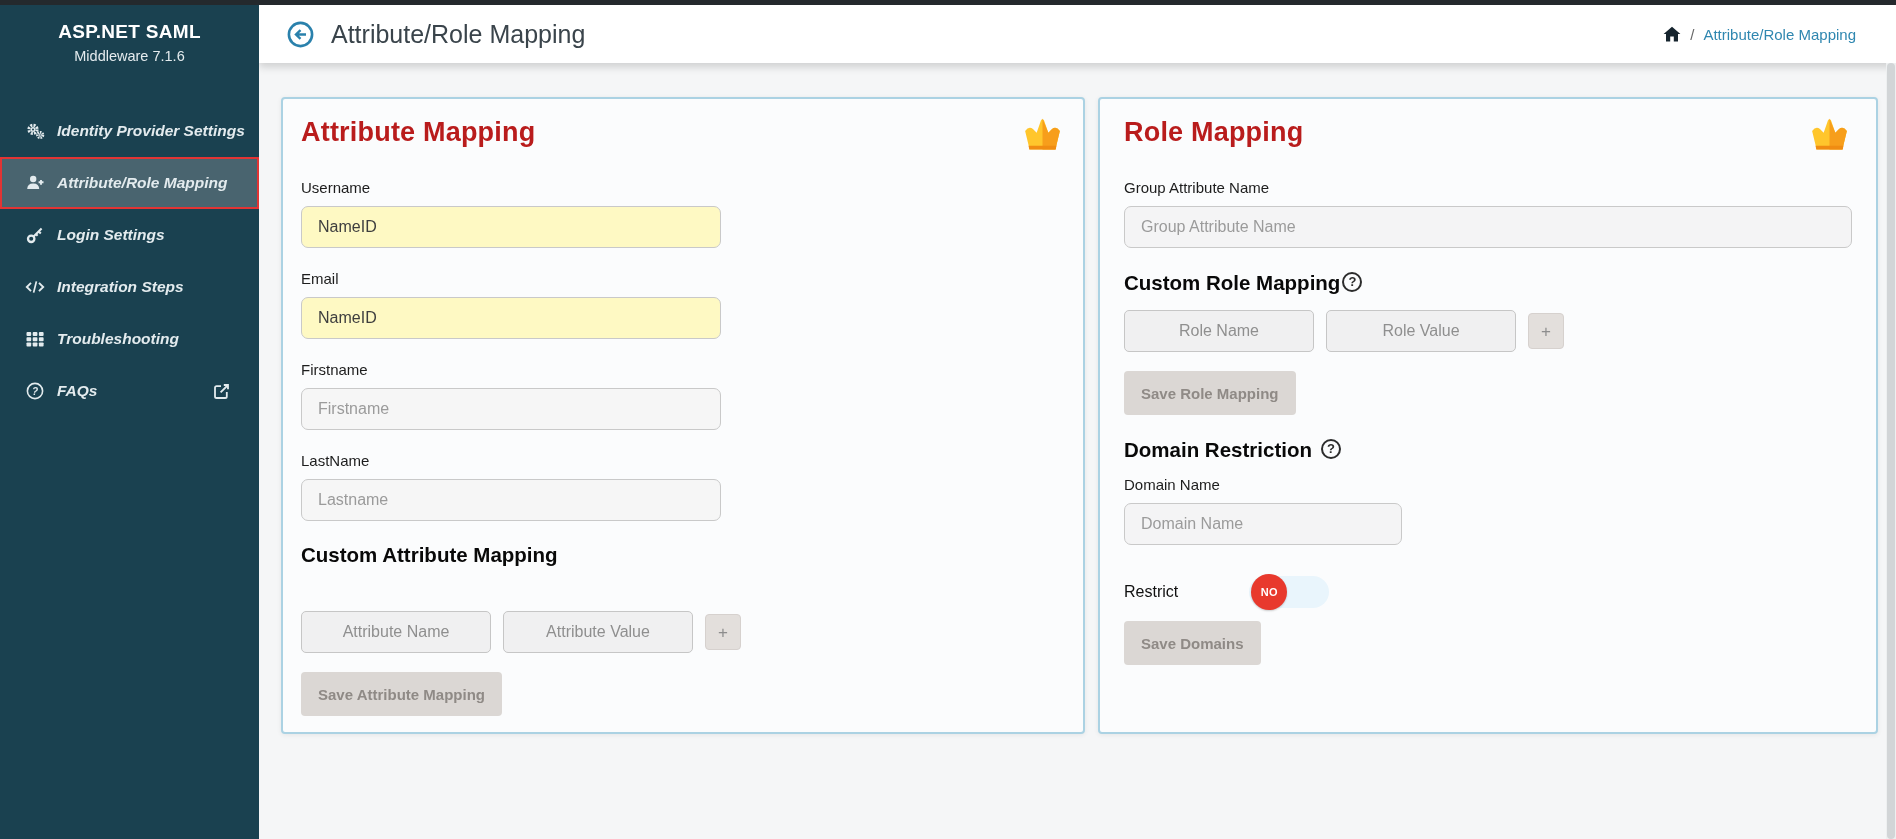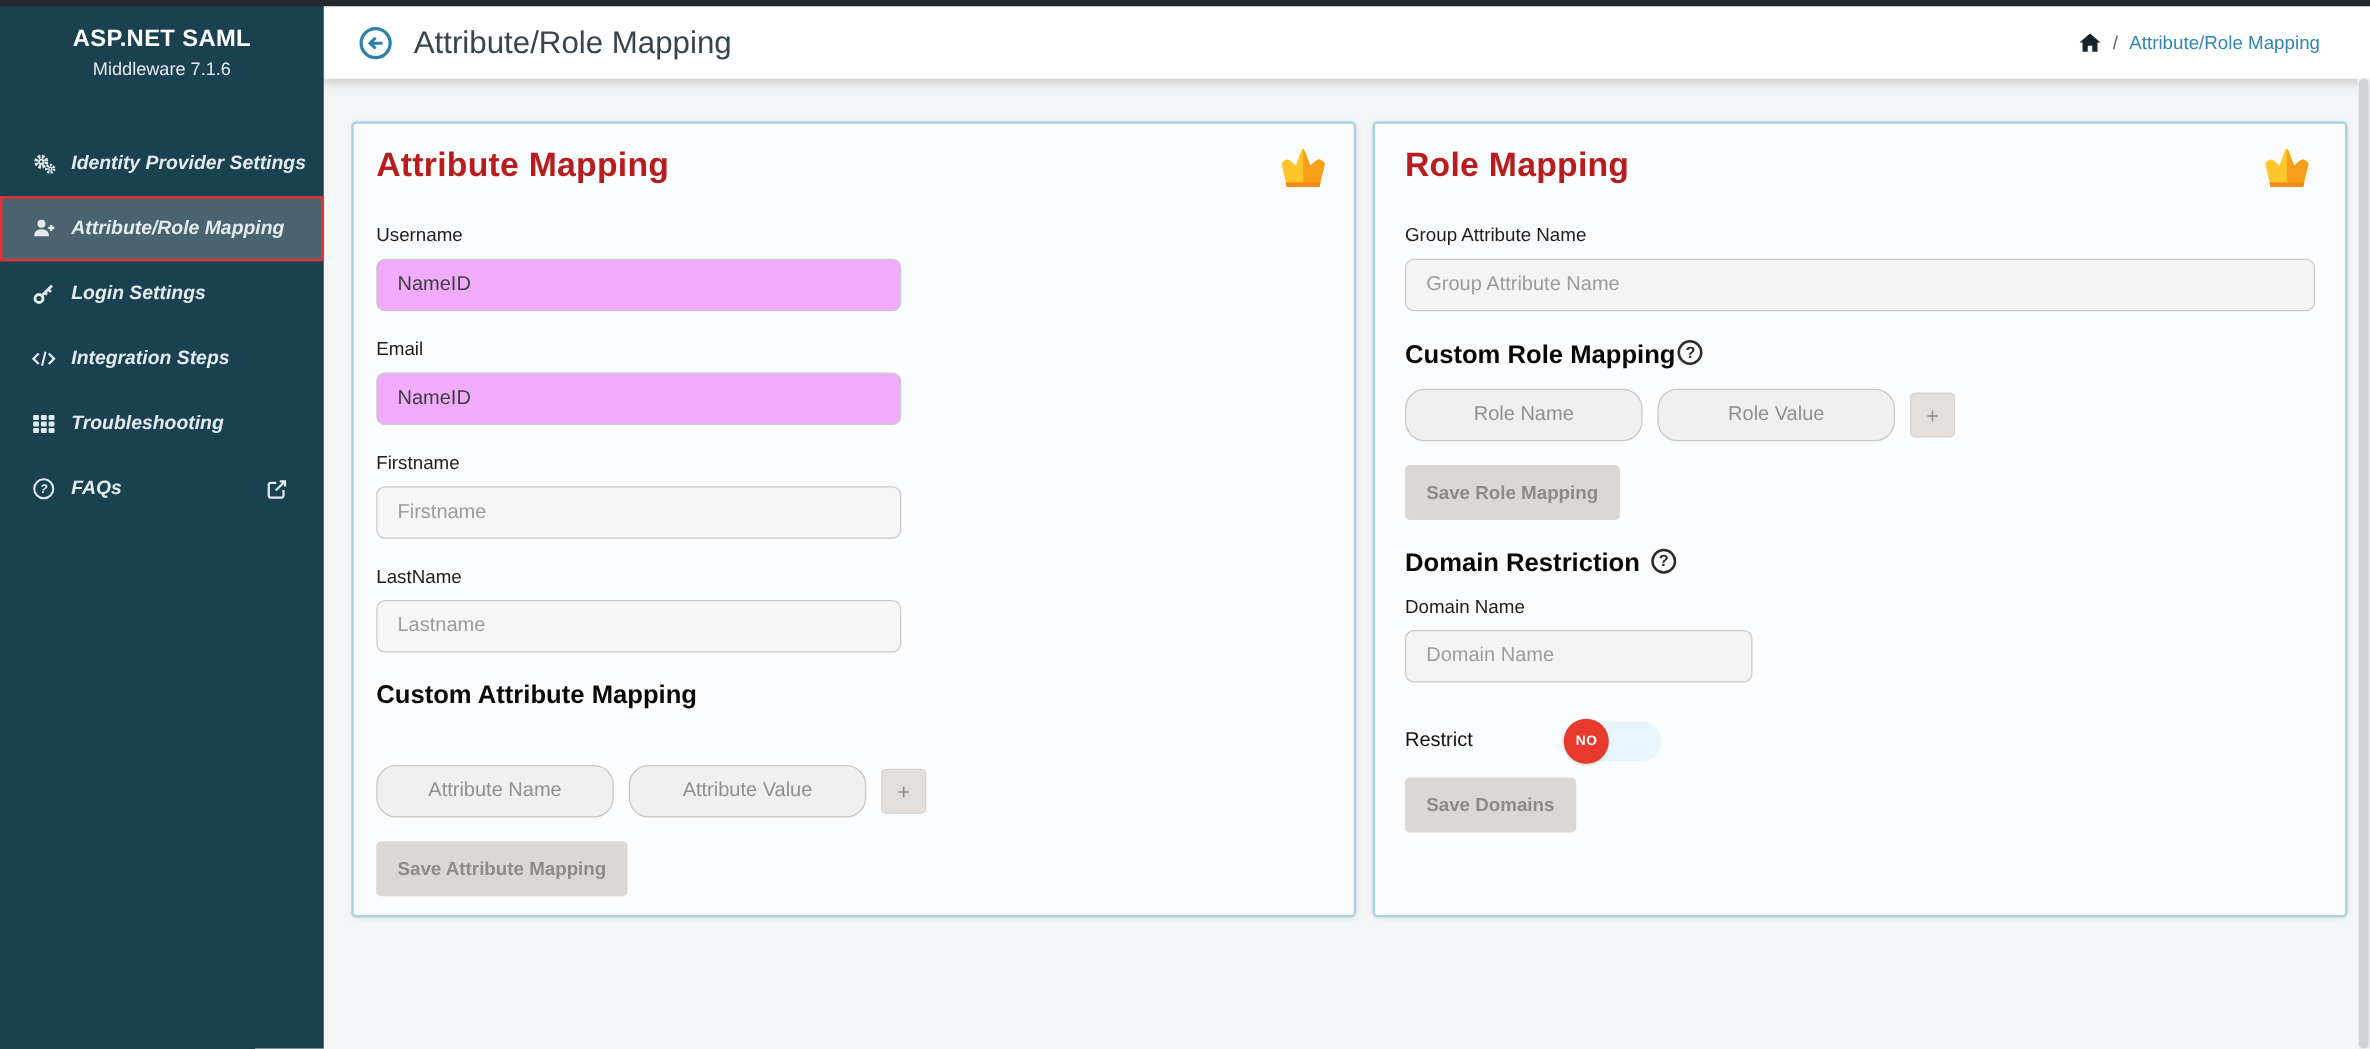--- a/index.html
+++ b/index.html
@@ -47,35 +47,35 @@
   .card1 { left:22px; width:804px; padding:16px 18px; }
   .card2 { left:839px; width:780px; padding:16px 24px; }
   .card-head { display:flex; justify-content:space-between; align-items:flex-start; margin-top:2px; }
   .card-head h1 { font-size:27px; font-weight:700; color:#b91c1c; margin:0; letter-spacing:.2px; }
 
   .fields { margin-top:21px; }
   .field { margin-bottom:22px; }
   .f-label { font-size:15px; color:#1d1d1d; margin-bottom:10px; line-height:17px; }
   .inp {
     display:block; height:42px; border:1px solid #c9c9c9; border-radius:7px;
-    font-size:16px; padding:0 16px; background:#f0abfc; color:#3e3e3e;
+    font-size:16px; padding:0 16px; background:#fef9c3; color:#3e3e3e;
     font-family:"Liberation Sans", sans-serif; outline:none;
   }
   .inp::placeholder { color:#9b9b9b; }
   .w-std { width:420px; }
   .inp.dis { background:#f6f6f6; }
   .inp.full { width:100%; background:#f4f4f5; }
 
   .h2 { font-size:20.5px; font-weight:700; color:#090909; line-height:24px; }
   .c1-h2 { margin-top:21px; }
   .row { display:flex; align-items:center; }
   .c1-row { margin-top:44px; }
   .small-inp {
     width:190px; height:42px; text-align:center; background:#f0f0f1;
-    border:1px solid #c6c6c6; border-radius:16px; font-size:16px; color:#8a8a8a;
+    border:1px solid #c6c6c6; border-radius:5px; font-size:16px; color:#8a8a8a;
     font-family:"Liberation Sans", sans-serif;
   }
   .small-inp::placeholder { color:#8f8f8f; text-align:center; }
   .small-inp + .small-inp { margin-left:12px; }
   .add-btn {
     width:36px; height:36px; margin-left:12px; background:#e3dfdc; color:#8d8d8d;
     border:1px solid #d6d1ce; border-radius:4px; font-size:17px; line-height:1;
     font-family:"Liberation Sans", sans-serif;
   }
   .save-btn {

